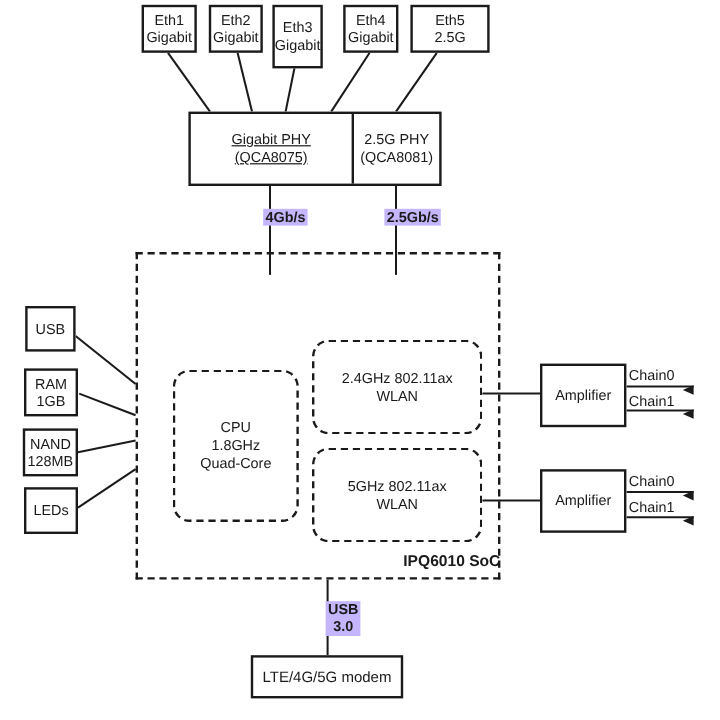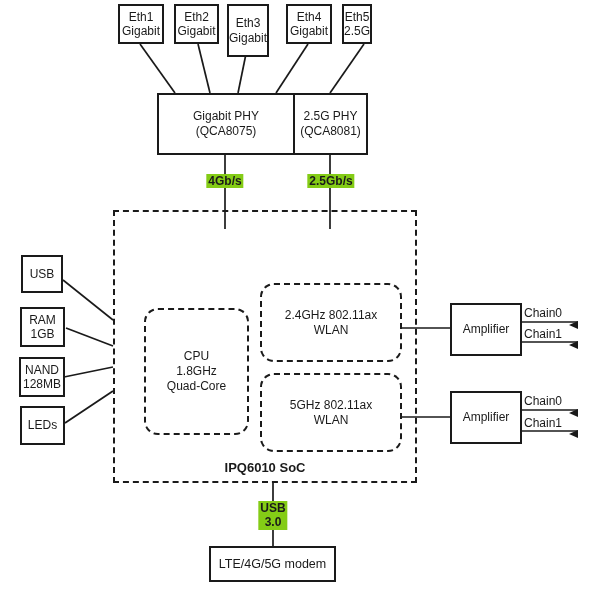--- a/index.html
+++ b/index.html
@@ -65,45 +65,46 @@
     display: flex;
     z-index: 1;
   }
   .phy-cell {
     display: flex; flex-direction: column;
     align-items: center; justify-content: center;
     text-align: center;
     font-size: 12px; line-height: 1.25;
     box-sizing: border-box;
   }
-  .phy-cell.left { width: 134px; }
+  .phy-cell.left { width: 134px; text-decoration: underline; }
   .phy-cell.right { flex: 1; border-left: 2px solid #1a1a1a; }
   .wire-label {
     position: absolute;
-    background: #84cc16;
+    background: #c4b5fd;
     font-size: 12px;
     font-weight: bold;
     text-align: center;
     padding: 0 2px;
     z-index: 2;
     transform: translateX(-50%);
     line-height: 1.2;
+    margin-left: 13px;
   }
   .chain-label {
     position: absolute;
     font-size: 12px;
     line-height: 1.1;
     z-index: 2;
     text-align: center;
   }
   .soc-name {
     position: absolute;
     left: 113px; top: 460px;
     width: 304px;
-    text-align: center;
+    text-align: right;
     font-size: 13px;
     font-weight: bold;
     z-index: 2;
   }
   .rounded-sm { border-radius: 9px; }
   .rounded-lg { border-radius: 14px; }
 </style>
 </head>
 <body>
 
@@ -155,21 +156,21 @@
     <span>Gigabit</span>
   </div>
   <div class="sbox" style="left:227px; top:4px; width:42px; height:53px;">
     <span>Eth3</span>
     <span>Gigabit</span>
   </div>
   <div class="sbox" style="left:286px; top:4px; width:46px; height:40px;">
     <span>Eth4</span>
     <span>Gigabit</span>
   </div>
-  <div class="sbox" style="left:342px; top:4px; width:30px; height:40px;">
+  <div class="sbox" style="left:342px; top:4px; width:66px; height:40px;">
     <span>Eth5</span>
     <span>2.5G</span>
   </div>
 
   <div class="phy-wrap">
     <div class="phy-cell left">
       <span>Gigabit PHY</span>
       <span>(QCA8075)</span>
     </div>
     <div class="phy-cell right">

